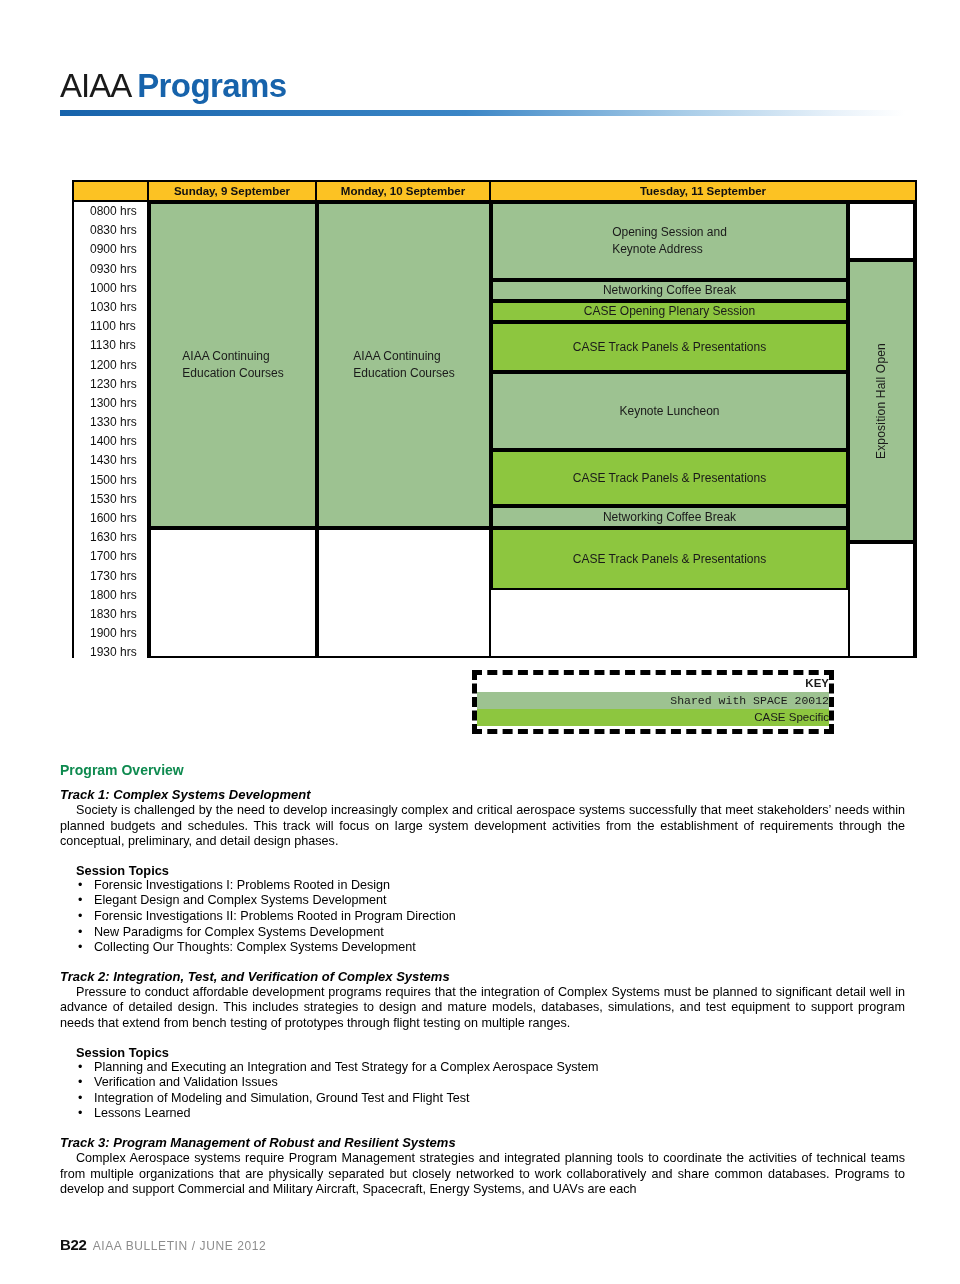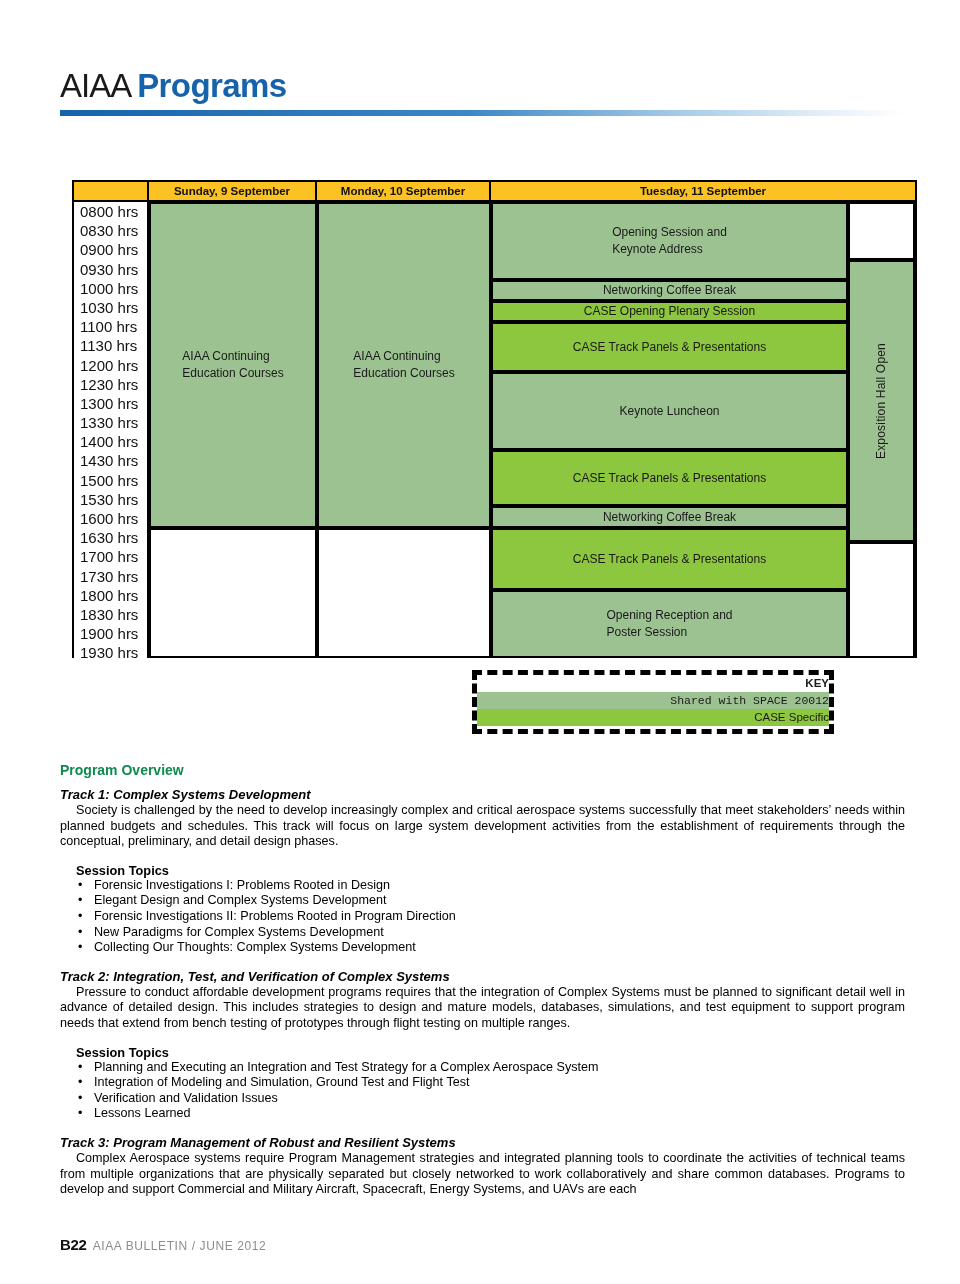--- a/index.html
+++ b/index.html
@@ -27,21 +27,21 @@
     border:2px solid #000;box-sizing:border-box;}
   .sched-head{position:absolute;left:0;top:0;height:20px;width:100%;}
   .hcell{position:absolute;top:0;height:20px;background:#fcc223;
     border-right:2px solid #000;border-bottom:2px solid #000;box-sizing:border-box;
     font-size:11.5px;font-weight:bold;text-align:center;line-height:18px;color:#111;}
   .hcell.time{background:#fcc223;}
   .hcell.last{border-right:none;}
 
   .timecol{position:absolute;left:0;top:20px;width:75px;height:456px;
     border-right:2px solid #000;box-sizing:border-box;background:#fff;}
-  .trow{height:19.2px;font-size:15px;line-height:19.2px;padding-left:6px;color:#111;
+  .trow{height:19.2px;font-size:12px;line-height:19.2px;padding-left:16px;color:#111;
     white-space:nowrap;}
 
   .block{position:absolute;box-sizing:border-box;border:2px solid #000;
     display:flex;align-items:center;justify-content:center;text-align:left;
     font-size:12px;line-height:17px;color:#1a1a1a;}
   .shared{background:#9dc291;}
   .casespec{background:#8dc63f;}
   .empty{background:#ffffff;}
   .vert{writing-mode:vertical-rl;transform:rotate(180deg);font-size:12px;letter-spacing:0.2px;}
 
@@ -140,26 +140,20 @@
         <div>Keynote Address</div>
       </div>
     </div>
     <div class="block shared" style="left:417px;top:98px;width:357px;height:21px;">Networking Coffee Break</div>
     <div class="block casespec" style="left:417px;top:119px;width:357px;height:21px;">CASE Opening Plenary Session</div>
     <div class="block casespec" style="left:417px;top:140px;width:357px;height:50px;">CASE Track Panels &amp; Presentations</div>
     <div class="block shared" style="left:417px;top:190px;width:357px;height:78px;">Keynote Luncheon</div>
     <div class="block casespec" style="left:417px;top:268px;width:357px;height:56px;">CASE Track Panels &amp; Presentations</div>
     <div class="block shared" style="left:417px;top:324px;width:357px;height:22px;">Networking Coffee Break</div>
     <div class="block casespec" style="left:417px;top:346px;width:357px;height:62px;">CASE Track Panels &amp; Presentations</div>
-    <div class="block shared" style="left:417px;top:408px;width:357px;height:68px;">
-      <div>
-        <div>Opening Reception and</div>
-        <div>Poster Session</div>
-      </div>
-    </div>
 
     <div class="block empty" style="left:774px;top:20px;width:67px;height:58px;"></div>
     <div class="block shared" style="left:774px;top:78px;width:67px;height:282px;">
       <span class="vert">Exposition Hall Open</span>
     </div>
     <div class="block empty" style="left:774px;top:360px;width:67px;height:116px;"></div>
   </div>
 
   <div class="keybox">
     <div class="keyrow title">KEY</div>
@@ -181,22 +175,22 @@
       <li>Collecting Our Thoughts: Complex Systems Development</li>
     </ul>
 
     <div class="gap"></div>
 
     <div class="trackhead">Track 2: Integration, Test, and Verification of Complex Systems</div>
     <p class="para">Pressure to conduct affordable development programs requires that the integration of Complex Systems must be planned to significant detail well in advance of detailed design. This includes strategies to design and mature models, databases, simulations, and test equipment to support program needs that extend from bench testing of prototypes through flight testing on multiple ranges.</p>
     <div class="topics-h">Session Topics</div>
     <ul class="topics">
       <li>Planning and Executing an Integration and Test Strategy for a Complex Aerospace System</li>
+      <li>Verification and Validation Issues</li>
       <li>Integration of Modeling and Simulation, Ground Test and Flight Test</li>
-      <li>Verification and Validation Issues</li>
       <li>Lessons Learned</li>
     </ul>
 
     <div class="gap"></div>
 
     <div class="trackhead">Track 3: Program Management of Robust and Resilient Systems</div>
     <p class="para">Complex Aerospace systems require Program Management strategies and integrated planning tools to coordinate the activities of technical teams from multiple organizations that are physically separated but closely networked to work collaboratively and share common databases. Programs to develop and support Commercial and Military Aircraft, Spacecraft, Energy Systems, and UAVs are each</p>
   </div>
 
   <div class="footer">

